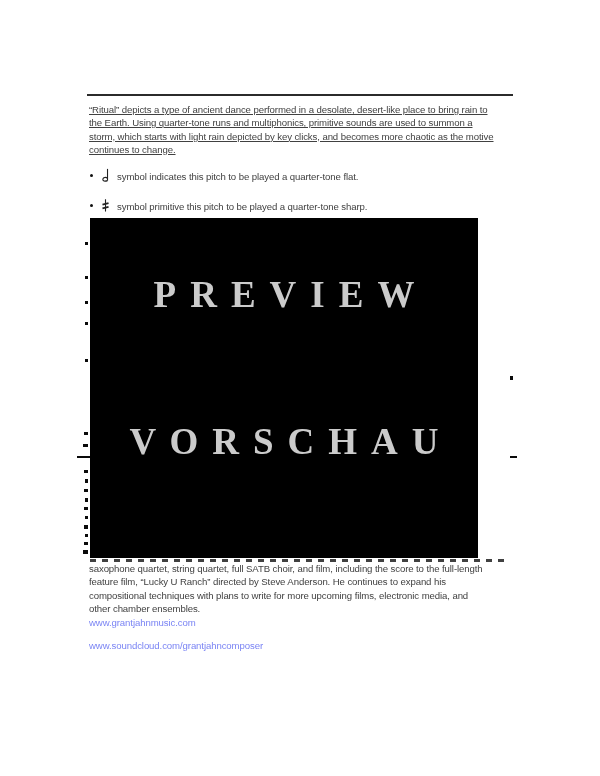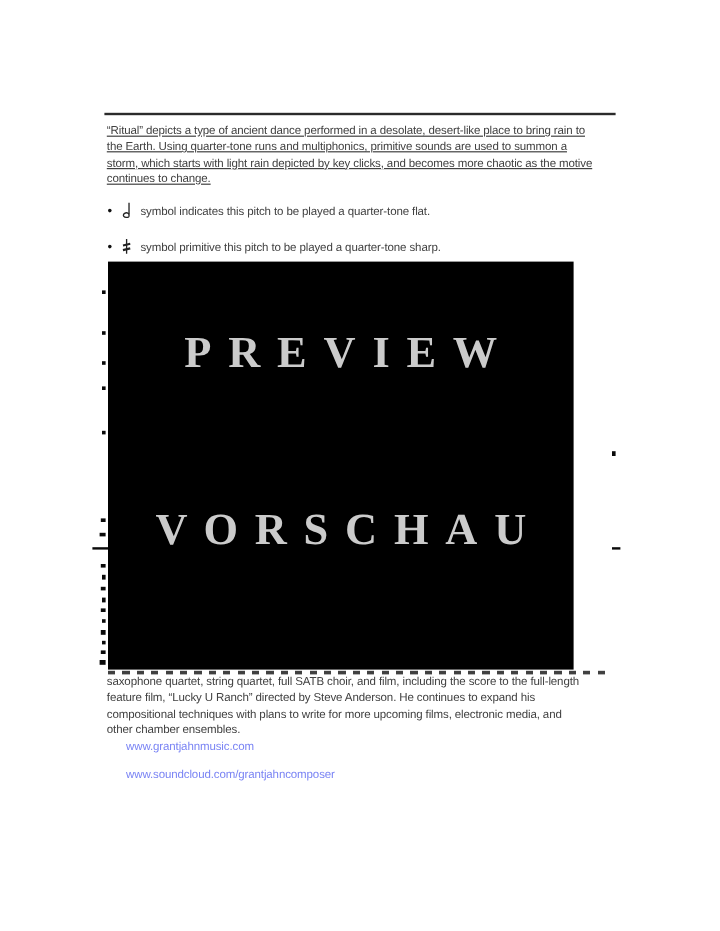--- a/index.html
+++ b/index.html
@@ -56,21 +56,21 @@
   .cut-line{
     position:absolute;left:90px;top:559px;width:418px;height:2.5px;
     background:repeating-linear-gradient(90deg,#1f1f1f 0 6px,transparent 6px 12px);
     opacity:.85;
   }
 
   .bio{position:absolute;left:89px;top:562px;width:436px;}
 
   .weblink{
     position:absolute;left:89px;
-    font-size:9.6px;letter-spacing:-0.1px;color:#7a84f4;text-decoration:none;cursor:pointer;margin-left:16px;
+    font-size:9.6px;letter-spacing:-0.1px;color:#7a84f4;text-decoration:none;cursor:pointer;
   }
   .weblink.k1{top:617px;}
   .weblink.k2{top:640px;}
 </style>
 </head>
 <body>
 
 <div class="page">
 
   <div class="title-rule"></div>

